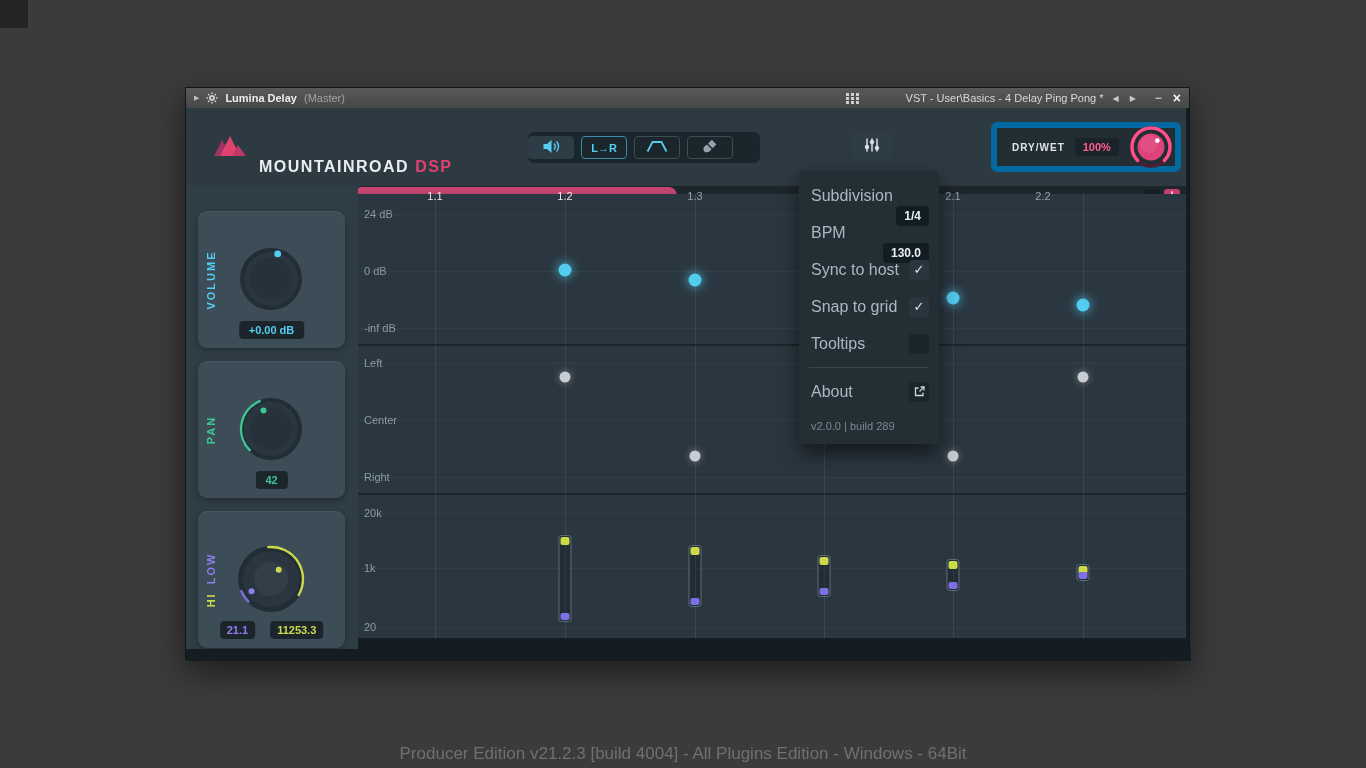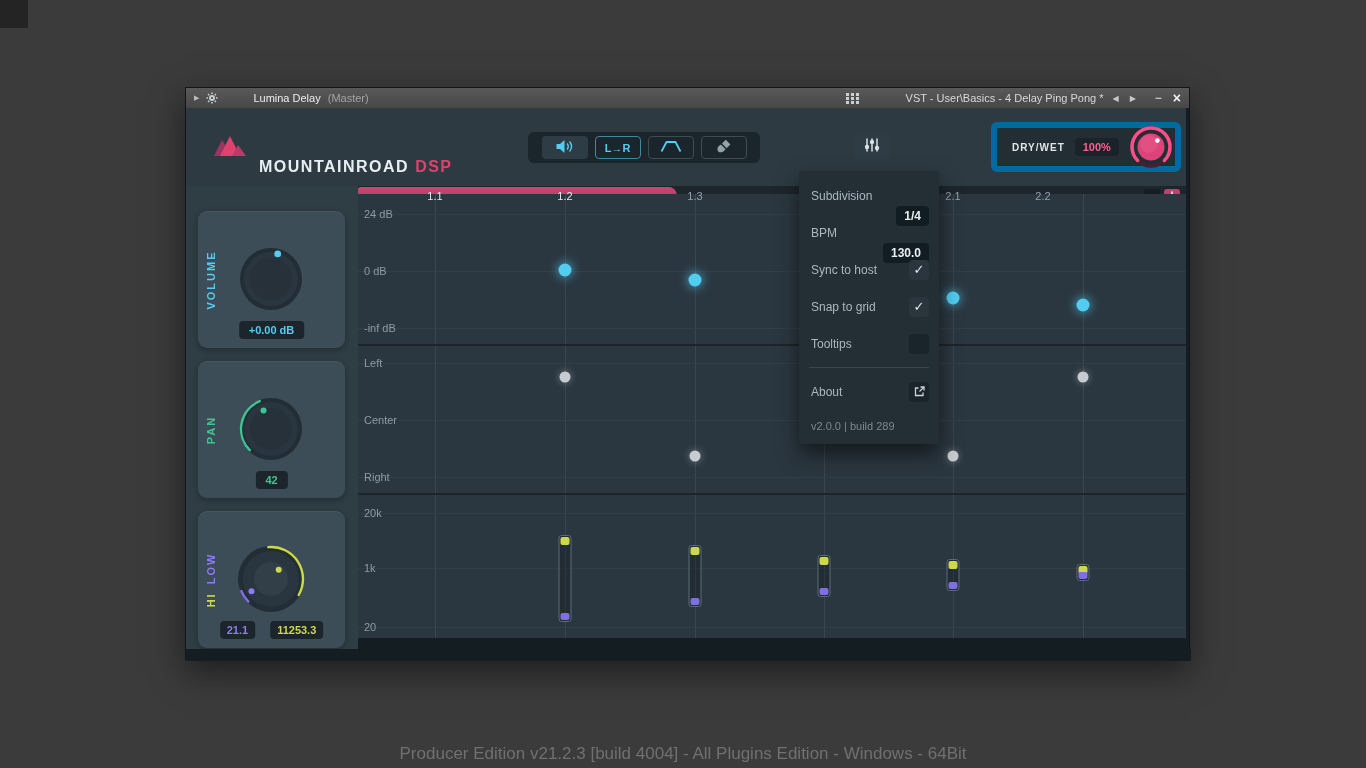--- a/index.html
+++ b/index.html
@@ -9,36 +9,36 @@
 
   .corner { position:absolute; left:0; top:0; width:28px; height:28px; background:#242424; }
 
   
   .plugin { position:absolute; left:185px; top:87px; width:1005px; height:573px; border:1px solid #121619; box-shadow:0 12px 32px rgba(0,0,0,.5); background:#141d22; }
 
   .titlebar { display:flex; align-items:center; gap:7px; height:20px; padding:0 8px; background:linear-gradient(#595959,#474747); font-size:11px; color:#dcdcdc; }
   .tb-play { font-size:7px; color:#bdbdbd; }
   .tb-gear, .tb-grid { display:flex; align-items:center; }
   .tb-title { white-space:nowrap; }
-  .tb-title b { color:#ededed; font-weight:normal;margin-left:28px; }
+  .tb-title b { color:#ededed; font-weight:bold; }
   .tb-title .dim { color:#a3a3a3; margin-left:4px; }
   .tb-spacer { flex:1; }
   .tb-preset { color:#d8d8d8; white-space:nowrap;margin-left:40px; }
   .tb-nav { font-size:8px; color:#c8c8c8; padding:0 2px; }
   .tb-min { color:#ededed; font-size:12px; margin-left:10px; }
   .tb-close { color:#f2f2f2; font-size:14px; font-weight:bold; margin-left:4px; }
 
   .pbody { position:absolute; left:0; top:20px; right:0; bottom:0; background:#141d22; }
 
   
   .header { position:absolute; left:0; top:0; width:1000px; height:78px; background:#2d3a42; }
   .logo { position:absolute; left:26px; top:26px; height:26px; display:flex; align-items:center; gap:11px; }
   .brand { font-size:16px; font-weight:bold; letter-spacing:1.5px; color:#e9eef1; white-space:nowrap;margin-top:40px; }
   .brand .dsp { color:#e0416f; margin-left:6px; }
-  .toolbar { position:absolute; left:342px; top:24px; width:232px; height:31px; background:#1b252c; border-radius:6px; display:flex; align-items:center; justify-content:center; gap:7px; }
+  .toolbar { position:absolute; left:342px; top:24px; width:232px; height:31px; background:#1b252c; border-radius:6px; display:flex; align-items:center; justify-content:flex-start; gap:7px; }
   .tbtn { width:46px; height:23px; border-radius:4px; display:flex; align-items:center; justify-content:center; border:1px solid transparent; }
   .tbtn.active { background:#2e3c45; }
   .tbtn.outline { border-color:#3e4c55; }
   .tbtn.outline-cyan { border-color:#3f8aa2; color:#54cdf0; font-size:11px; font-weight:bold; }
   .settings-btn { position:absolute; left:667px; top:25px; width:38px; height:27px; background:#2e3c45; border-radius:4px; display:flex; align-items:center; justify-content:center; }
   .drywet { position:absolute; left:805px; top:14px; width:190px; height:50px; background:#222d34; border:6px solid #0369a1; border-radius:6px; display:flex; align-items:center; gap:10px; padding:0 9px 0 15px; }
   .dw-label { font-size:10px; letter-spacing:1px; font-weight:bold; color:#dfe6ea; }
   .dw-value { background:#1a232a; color:#ff5f90; font-size:11px; font-weight:bold; padding:3px 8px; border-radius:4px; }
   .dw-knob { margin-left:auto; width:44px; height:44px; }
 
@@ -74,21 +74,21 @@
   .pdot { position:absolute; width:11px; height:11px; border-radius:50%; background:#c6ccd1; box-shadow:0 0 7px 1px rgba(255,255,255,.25); transform:translate(-50%,-50%); z-index:3; }
   .fbar { position:absolute; width:13px; transform:translateX(-50%); background:rgba(13,20,25,.3); border:1px solid #5d6c75; border-radius:3px; z-index:3; }
   .fcap-hi { position:absolute; display:block; left:1px; right:1px; top:1px; height:8px; background:#ccd94c; border-radius:2px; }
   .fcap-lo { position:absolute; display:block; left:1px; right:1px; bottom:1px; height:7px; background:#7e6fe2; border-radius:2px; }
 
   .bottom-strip { position:absolute; left:0; top:541px; width:1005px; height:12px; background:#141d22; }
 
   
   .menu { position:absolute; left:613px; top:63px; width:140px; background:#232e35; border-radius:3px; box-shadow:0 10px 22px rgba(0,0,0,.55); z-index:50; padding-top:6px; }
   .m-row { height:37px; display:flex; align-items:center; justify-content:space-between; padding:0 10px 0 12px; }
-  .m-label { font-size:12px; color:#aab8c0;text-align:right; }
+  .m-label { font-size:16px; color:#aab8c0;text-align:right; }
   .m-badge { background:#121c23; color:#e8eef2; font-weight:bold; font-size:12px; padding:3px 8px; border-radius:4px;margin-top:40px; }
   .m-check, .m-link { width:20px; height:20px; background:#1a242b; border-radius:4px; display:flex; align-items:center; justify-content:center; color:#dfe6ea; font-size:13px; }
   .m-check.on { background:#2a353d; }
   .m-div { border-top:1px solid #3a454d; margin:5px 10px; }
   .m-version { padding:10px 12px 12px; font-size:11px; color:#7b8991; }
 
   .footer { position:absolute; left:0; right:0; top:744px; text-align:center; font-size:17px; color:#707070; }
 </style>
 </head>
 <body>

